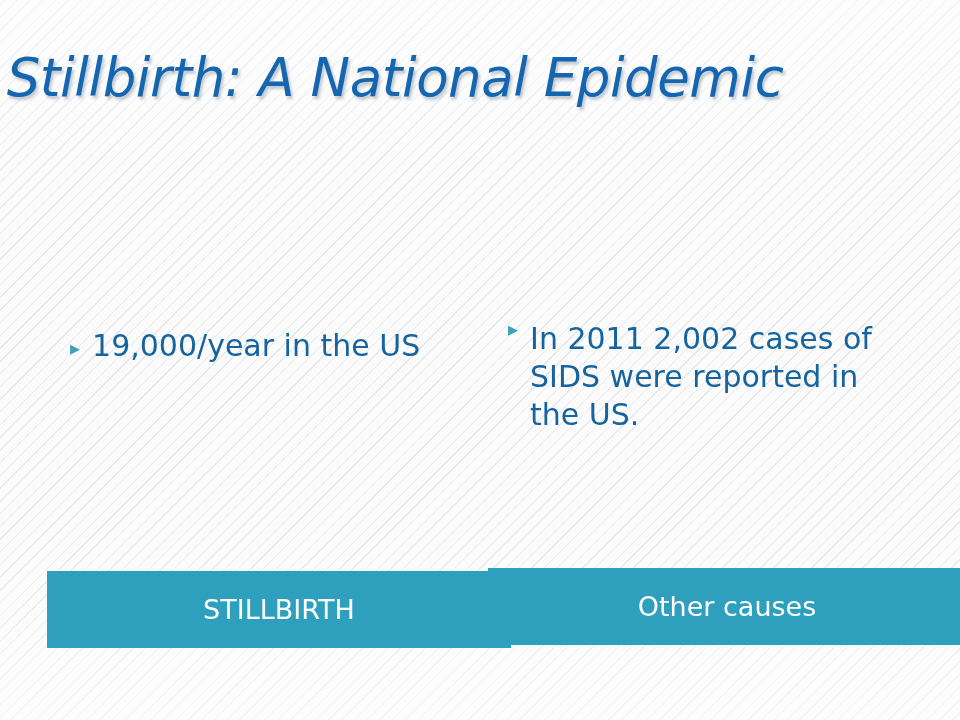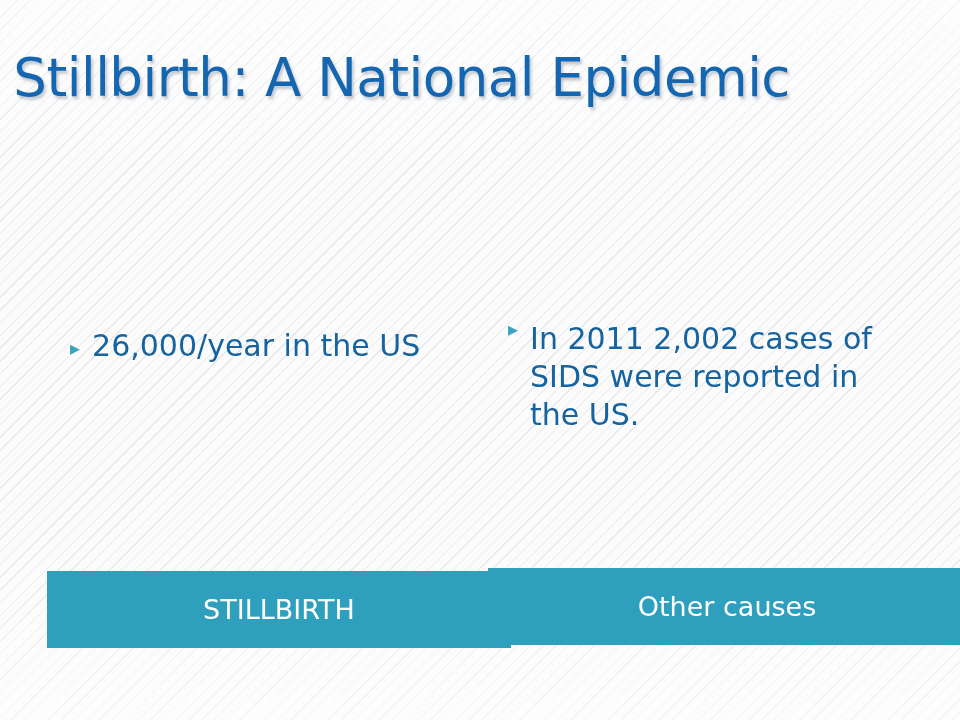--- a/index.html
+++ b/index.html
@@ -48,29 +48,30 @@
         rgba(255,255,255,0.55) 100%);
     pointer-events: none;
   }
 
   
   #title {
     position: absolute;
     left: 0;
     top: 46px;
     width: 790px;
-    text-align: right;
+    text-align: center;
     font-family: "DejaVu Sans", sans-serif;
     font-size: 53px;
     line-height: 64px;
     font-weight: 400;
     letter-spacing: -0.5px;
     color: #1566b0;
     text-shadow: 2px 3px 3px rgba(150,158,168,0.55);
     white-space: nowrap;
+    font-style: italic;
   }
 
   
   .bullet-block {
     position: absolute;
     display: flex;
     align-items: flex-start;
     color: #15639f;
     font-family: "DejaVu Sans", sans-serif;
     font-weight: 400;
@@ -148,21 +149,21 @@
 </style>
 </head>
 <body>
 
 <div id="slide">
 
   <div id="title">Stillbirth: A National Epidemic</div>
 
   <div id="bullet-left" class="bullet-block">
     <span class="bullet-marker">▸</span>
-    <span class="bullet-text">26,000/year in the US</span>
+    <span class="bullet-text">19,000/year in the US</span>
   </div>
 
   <div id="bullet-right" class="bullet-block">
     <span class="bullet-marker">▸</span>
     <span class="bullet-text">In 2011 2,002 cases of SIDS were reported in the US.</span>
   </div>
 
   <div id="bar-left" class="bar">
     <span class="bar-line">STILLBIRTH</span>
   </div>

